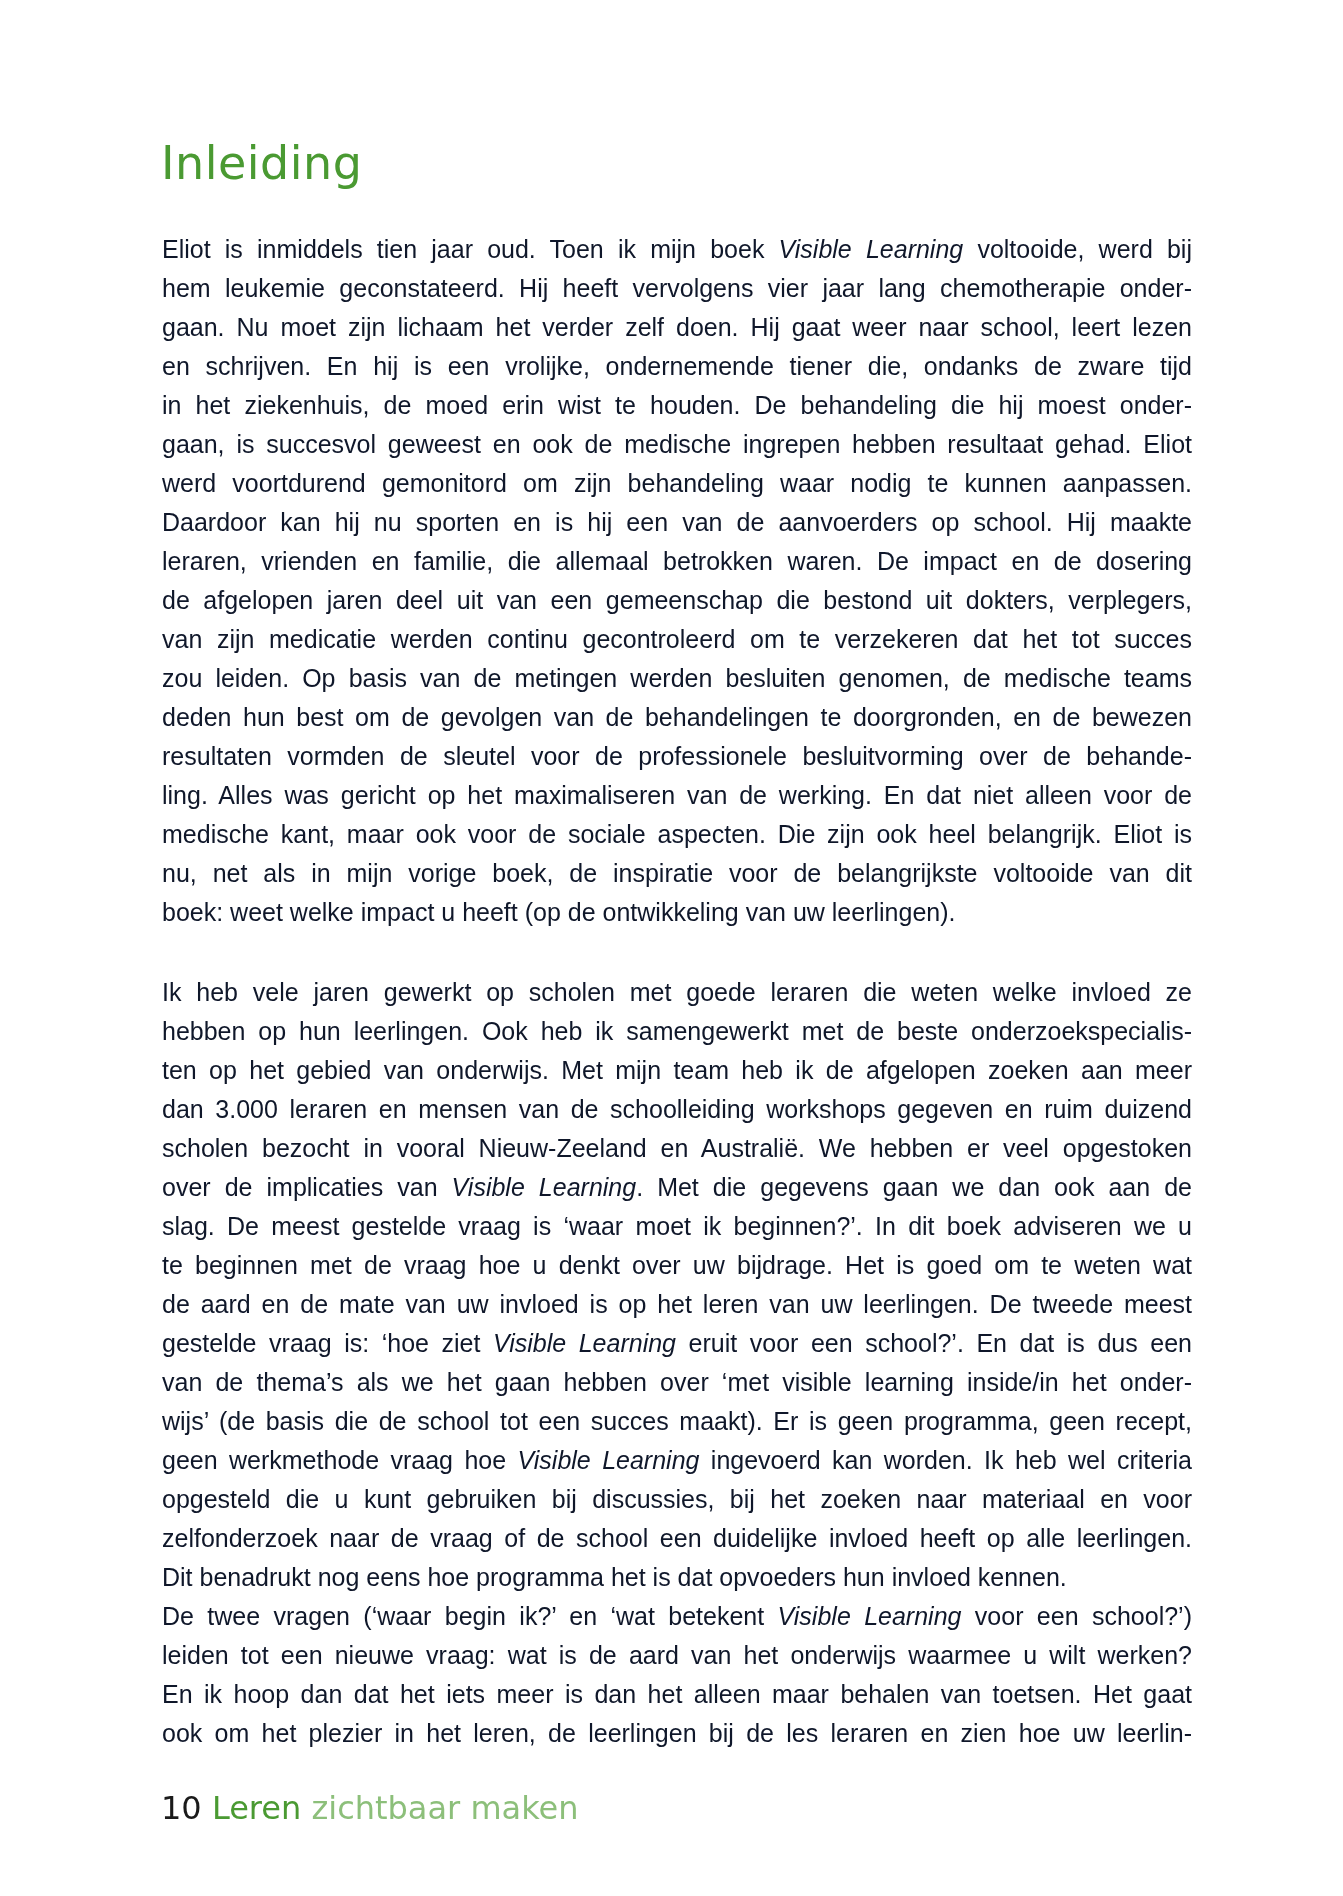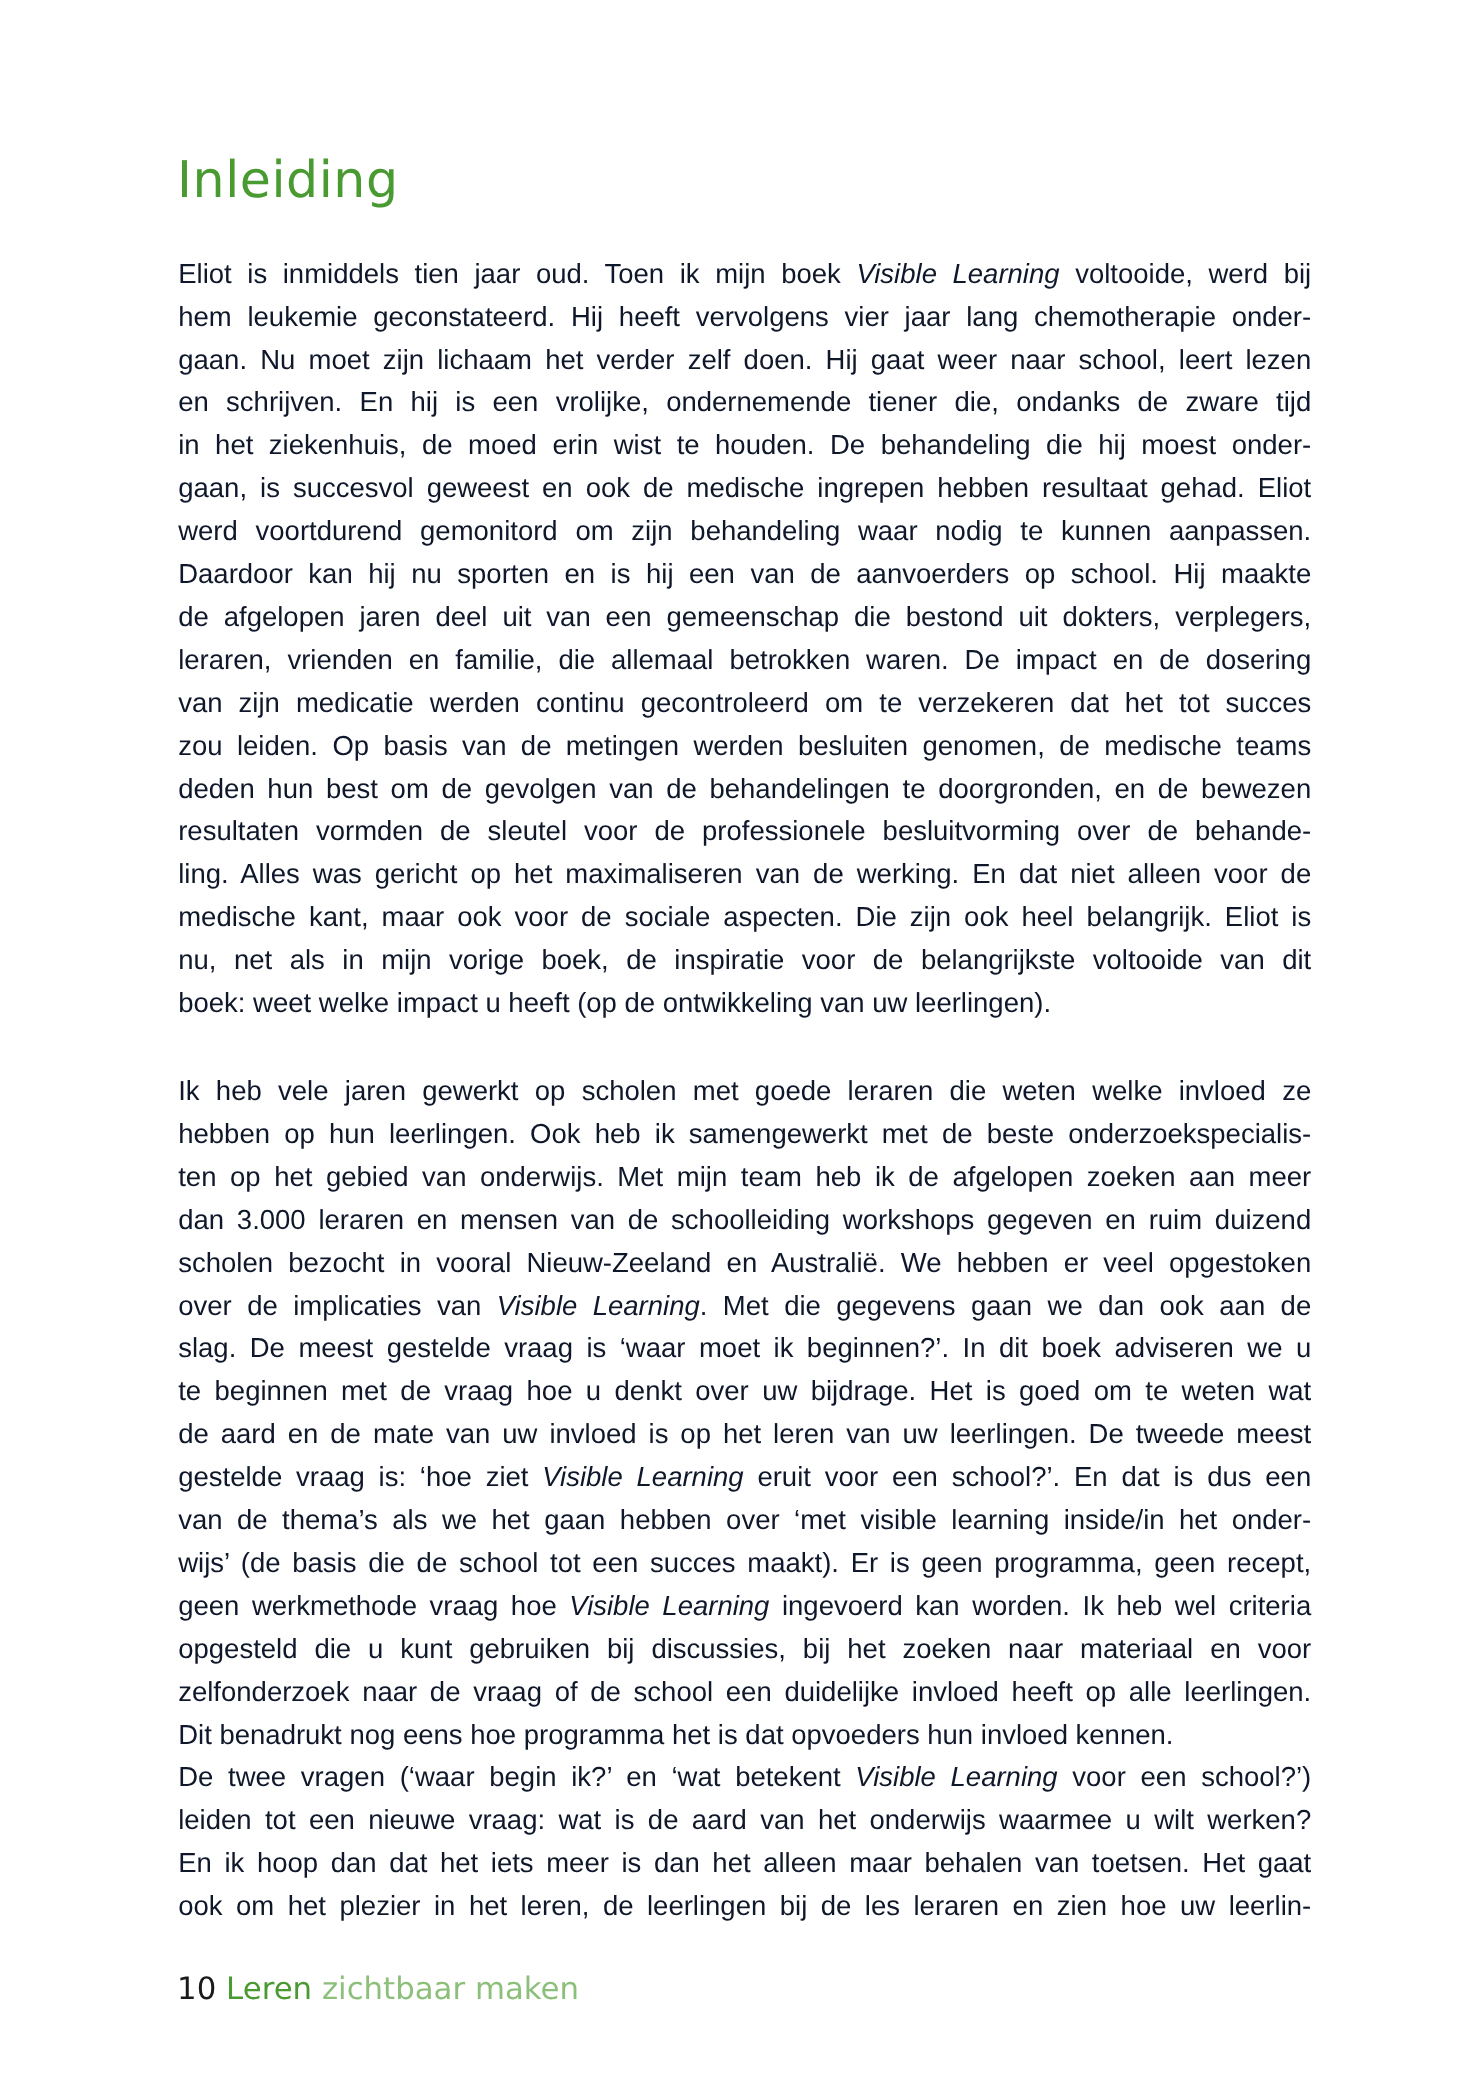--- a/index.html
+++ b/index.html
@@ -21,43 +21,43 @@
       text-align: justify; text-align-last: justify;
       display: block;
       transform-origin: left center;
     }
     .line.last { text-align-last: left; }
     .para1 { top: 230px; }
     .para2 { top: 973px; }
     em { font-style: italic; }
     .footer {
       position: absolute; left: 161px; top: 1792px;
-      font-family: "DejaVu Sans", sans-serif; font-size: 28px; line-height: 32px; text-align: right;
+      font-family: "DejaVu Sans", sans-serif; font-size: 32px; line-height: 32px; text-align: right;
     }
     .footer .pagenum { color: #1a1a1a; }
     .footer .brand1 { color: #4a9a32; }
     .footer .brand2 { color: #8cbf7a; }
   </style>
 </head>
 <body>
 
 <div class="page">
   <h1 class="title">Inleiding</h1>
 
   <div class="body-text para1">
       <div class="line"><span>Eliot is inmiddels tien jaar oud. Toen ik mijn boek </span><em>Visible Learning</em><span> voltooide, werd bij</span></div>
       <div class="line"><span>hem leukemie geconstateerd. Hij heeft vervolgens vier jaar lang chemotherapie onder-</span></div>
       <div class="line"><span>gaan. Nu moet zijn lichaam het verder zelf doen. Hij gaat weer naar school, leert lezen</span></div>
       <div class="line"><span>en schrijven. En hij is een vrolijke, ondernemende tiener die, ondanks de zware tijd</span></div>
       <div class="line"><span>in het ziekenhuis, de moed erin wist te houden. De behandeling die hij moest onder-</span></div>
       <div class="line"><span>gaan, is succesvol geweest en ook de medische ingrepen hebben resultaat gehad. Eliot</span></div>
       <div class="line"><span>werd voortdurend gemonitord om zijn behandeling waar nodig te kunnen aanpassen.</span></div>
       <div class="line"><span>Daardoor kan hij nu sporten en is hij een van de aanvoerders op school. Hij maakte</span></div>
+      <div class="line"><span>leraren, vrienden en familie, die allemaal betrokken waren. De impact en de dosering</span></div>
       <div class="line"><span>de afgelopen jaren deel uit van een gemeenschap die bestond uit dokters, verplegers,</span></div>
-      <div class="line"><span>leraren, vrienden en familie, die allemaal betrokken waren. De impact en de dosering</span></div>
       <div class="line"><span>van zijn medicatie werden continu gecontroleerd om te verzekeren dat het tot succes</span></div>
       <div class="line"><span>zou leiden. Op basis van de metingen werden besluiten genomen, de medische teams</span></div>
       <div class="line"><span>deden hun best om de gevolgen van de behandelingen te doorgronden, en de bewezen</span></div>
       <div class="line"><span>resultaten vormden de sleutel voor de professionele besluitvorming over de behande-</span></div>
       <div class="line"><span>ling. Alles was gericht op het maximaliseren van de werking. En dat niet alleen voor de</span></div>
       <div class="line"><span>medische kant, maar ook voor de sociale aspecten. Die zijn ook heel belangrijk. Eliot is</span></div>
       <div class="line"><span>nu, net als in mijn vorige boek, de inspiratie voor de belangrijkste voltooide van dit</span></div>
       <div class="line last"><span>boek: weet welke impact u heeft (op de ontwikkeling van uw leerlingen).</span></div>
     </div>
   <div class="body-text para2">

